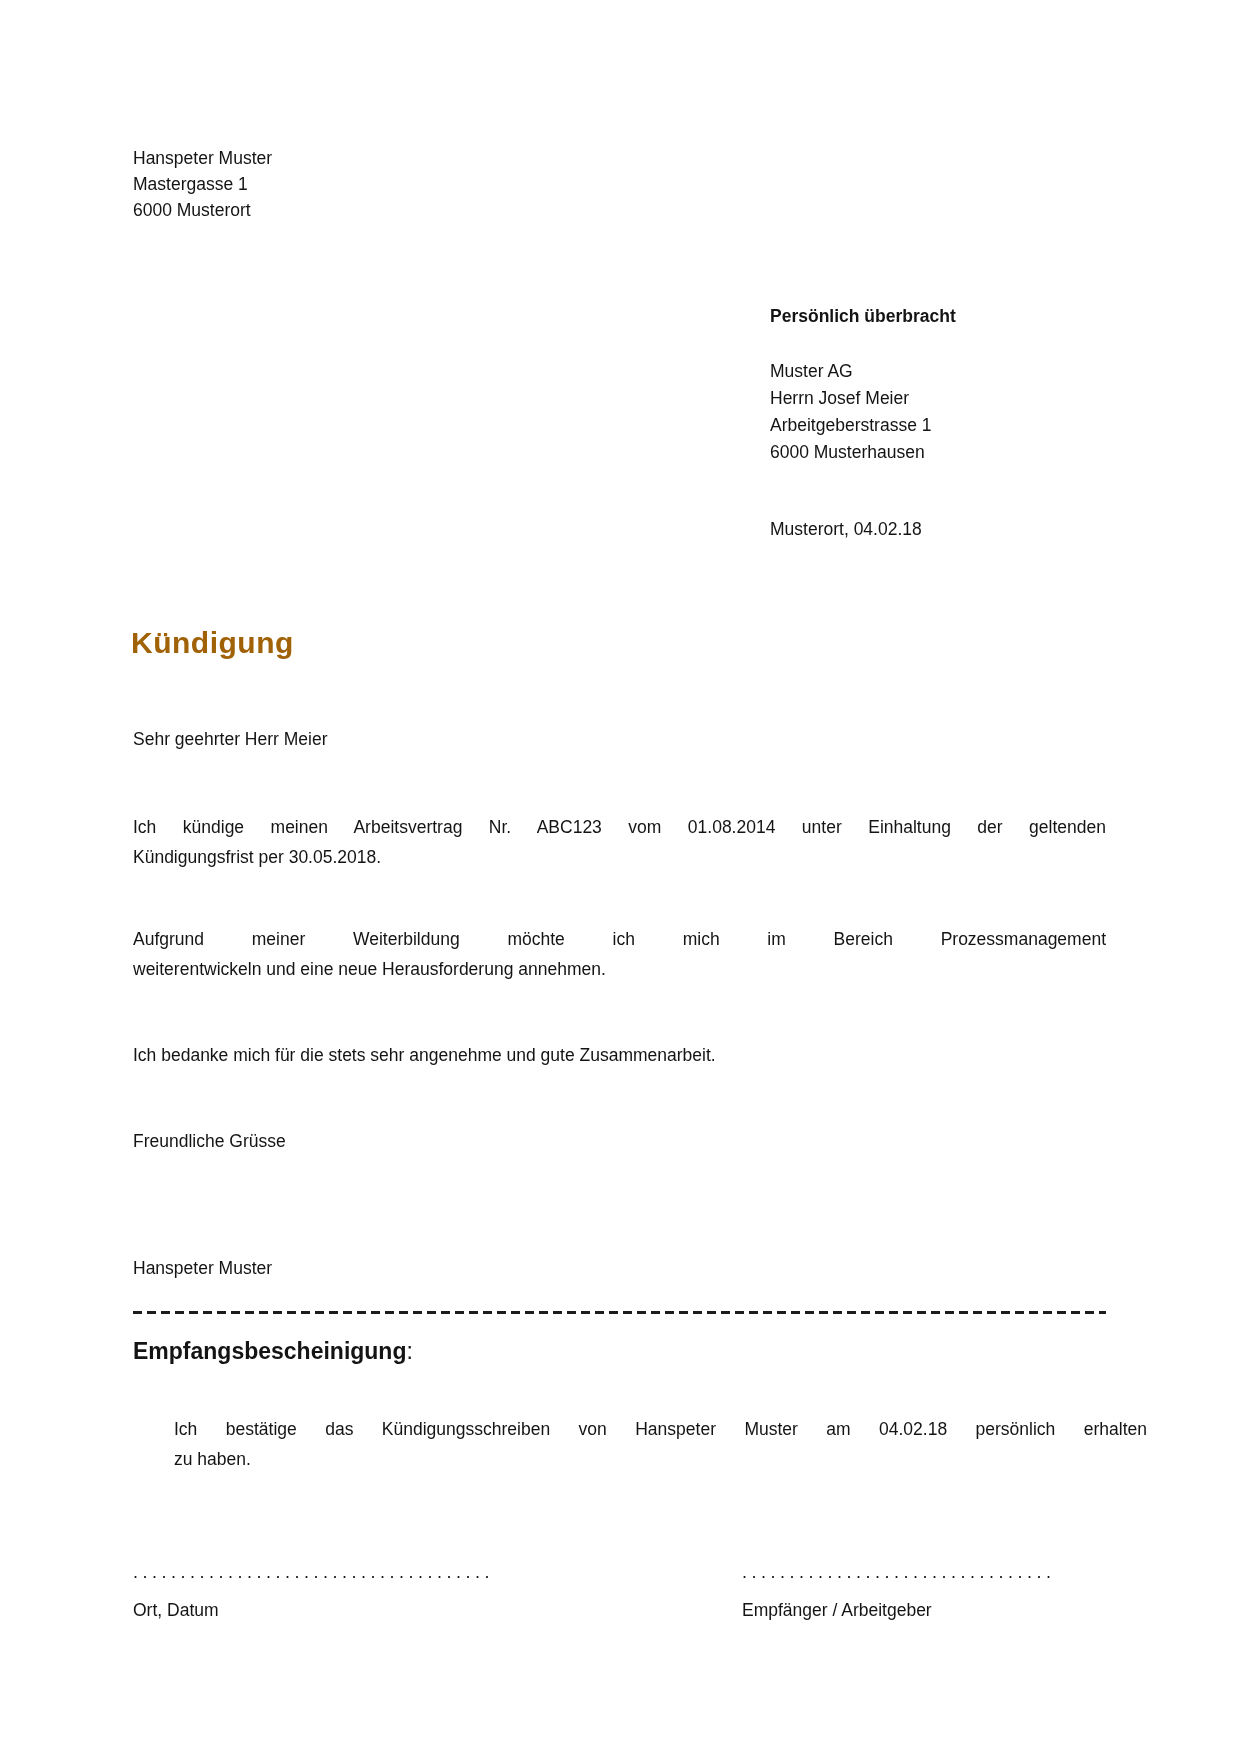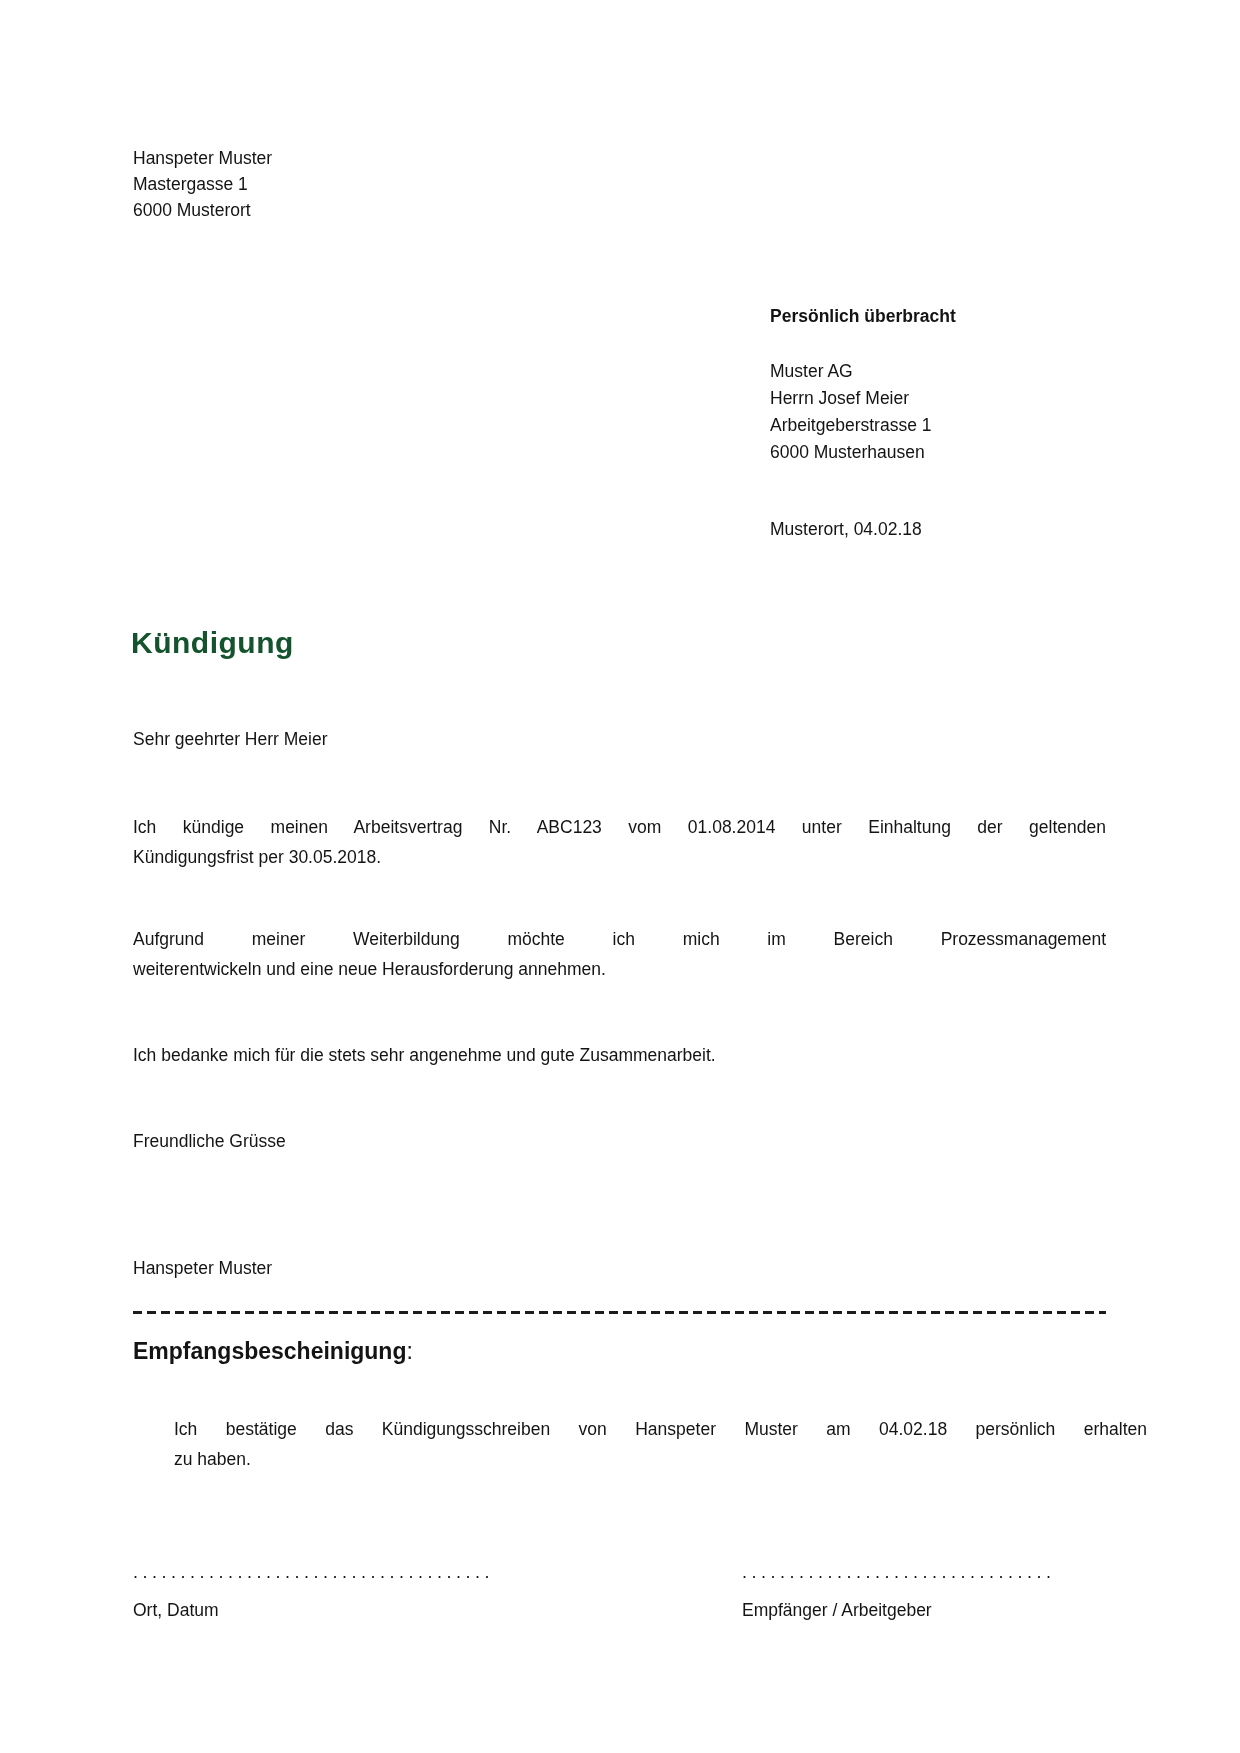--- a/index.html
+++ b/index.html
@@ -55,21 +55,21 @@
 
   <div class="abs" style="left:770px;top:350px;margin-top:8px;">
     <div class="addr-line-r">Muster AG</div>
     <div class="addr-line-r">Herrn Josef Meier</div>
     <div class="addr-line-r">Arbeitgeberstrasse 1</div>
     <div class="addr-line-r">6000 Musterhausen</div>
   </div>
 
   <div class="abs addr-line" style="left:770px;top:516px;">Musterort, 04.02.18</div>
 
-  <div class="abs doc-title" style="left:131px;top:626px;color:#14532d;">Kündigung</div>
+  <div class="abs doc-title" style="left:131px;top:626px;color:#a16207;">Kündigung</div>
 
   <div class="abs single" style="left:133px;top:724px;text-align:center;">Sehr geehrter Herr Meier</div>
 
   <div class="abs para" style="left:133px;top:812px;">
     <span class="pline just">Ich kündige meinen Arbeitsvertrag Nr. ABC123 vom 01.08.2014 unter Einhaltung der geltenden</span>
     <span class="pline">Kündigungsfrist per 30.05.2018.</span>
   </div>
 
   <div class="abs single" style="left:133px;top:1040px;">Ich bedanke mich für die stets sehr angenehme und gute Zusammenarbeit.</div>
 

